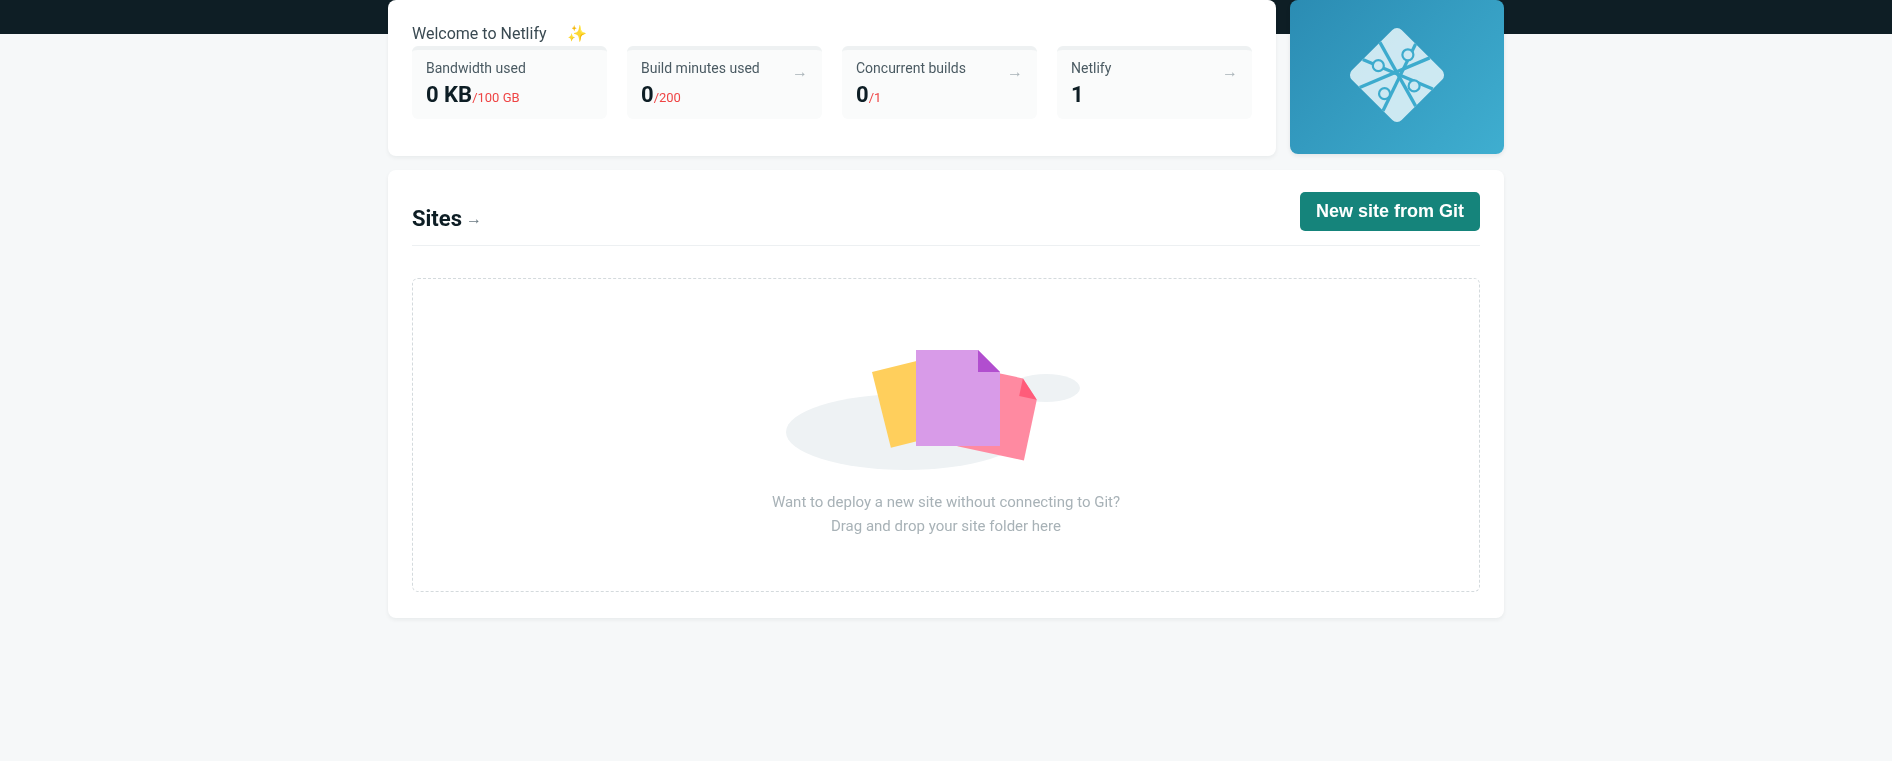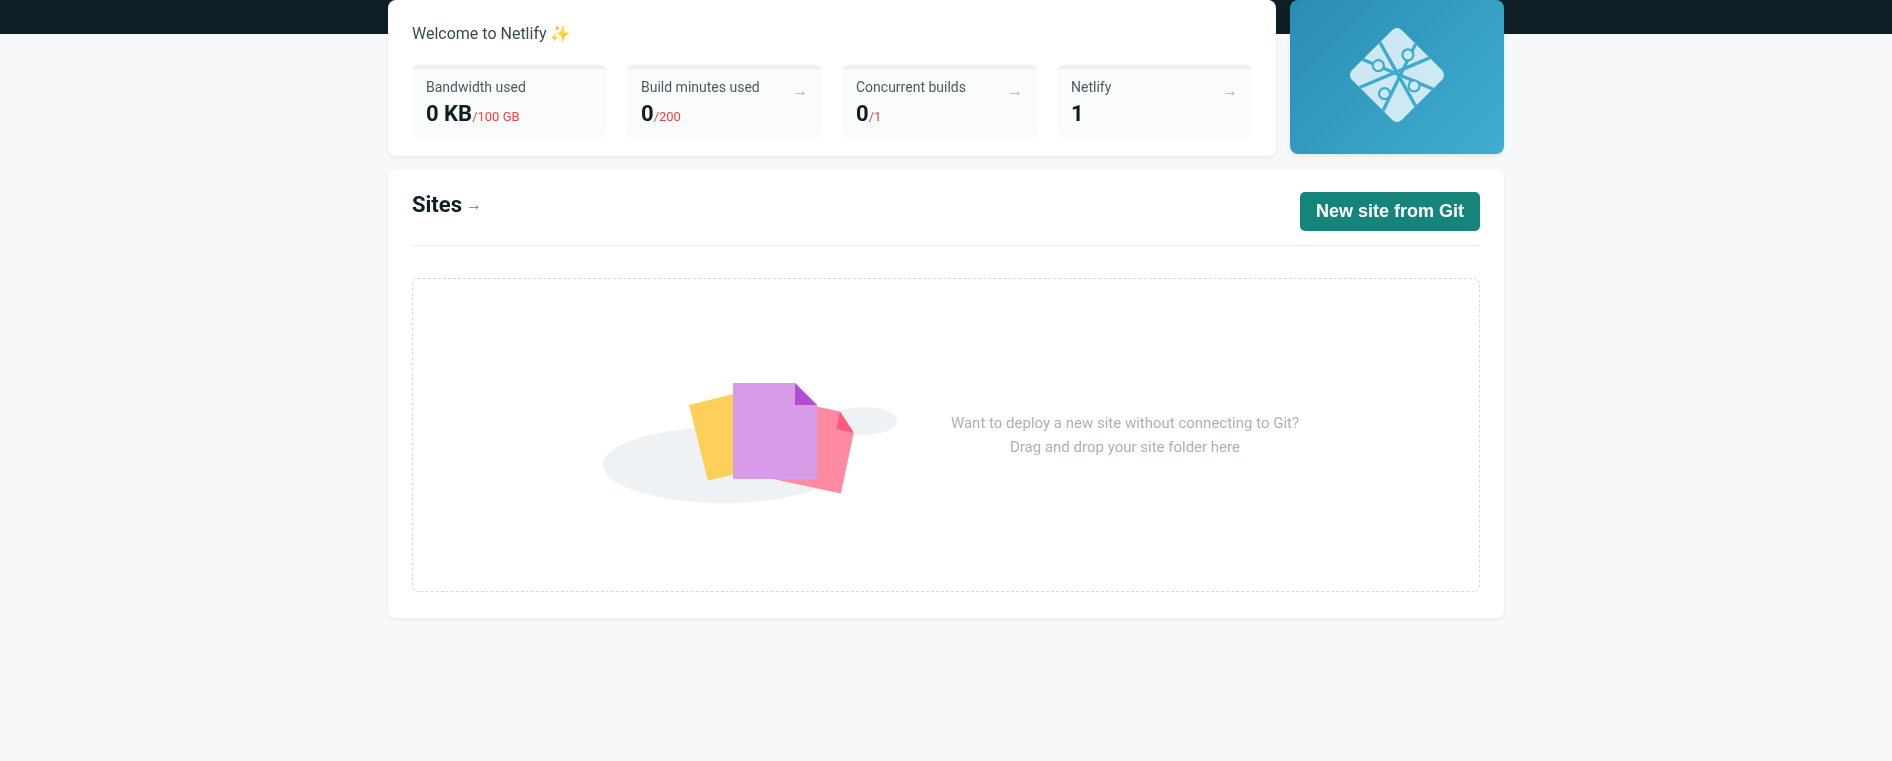--- a/index.html
+++ b/index.html
@@ -33,24 +33,24 @@
     background: #fff;
     border-radius: 8px;
     box-shadow: 0 2px 4px rgba(14,30,37,.06);
     padding: 24px 24px 24px 24px;
     width: 888px;
     height: 156px;
   }
   .welcome-line {
     font-size: 16px;
     color: #3a4a52;
-    margin-bottom: 22px;
-    display: flex;
-    align-items: center;
-    gap: 4px;
+    margin-bottom: 3px;
+    display: flex;
+    align-items: center;
+    gap: 21px;
   }
   .sparkle {
     display: inline-block;
     font-size: 16px;
   }
   .stats {
     display: flex;
     gap: 20px;
   }
   .stat {
@@ -104,21 +104,21 @@
     width: 1116px;
     background: #fff;
     border-radius: 8px;
     box-shadow: 0 2px 4px rgba(14,30,37,.06);
     padding: 22px 24px 28px 24px;
     height: 448px;
   }
   .sites-header {
     display: flex;
     justify-content: space-between;
-    align-items: flex-start;
+    align-items: flex-end;
     padding-bottom: 14px;
     border-bottom: 1px solid #edf0f2;
     margin-bottom: 32px;
   }
   .sites-title {
     font-size: 22px;
     font-weight: 700;
     color: #0e1e25;
     display: inline-flex;
     align-items: center;
@@ -137,21 +137,21 @@
     padding: 9px 16px;
     font-size: 18px;
     font-weight: 600;
     cursor: pointer;
   }
   .dropzone {
     border: 1.5px dashed #d4dadd;
     border-radius: 6px;
     height: 314px;
     display: flex;
-    flex-direction: row;
+    flex-direction: column;
     align-items: center;
     justify-content: center;
     gap: 18px;
   }
   .dz-text {
     text-align: center;
     color: #a8b2b7;
     font-size: 15px;
     line-height: 1.6;
   }

